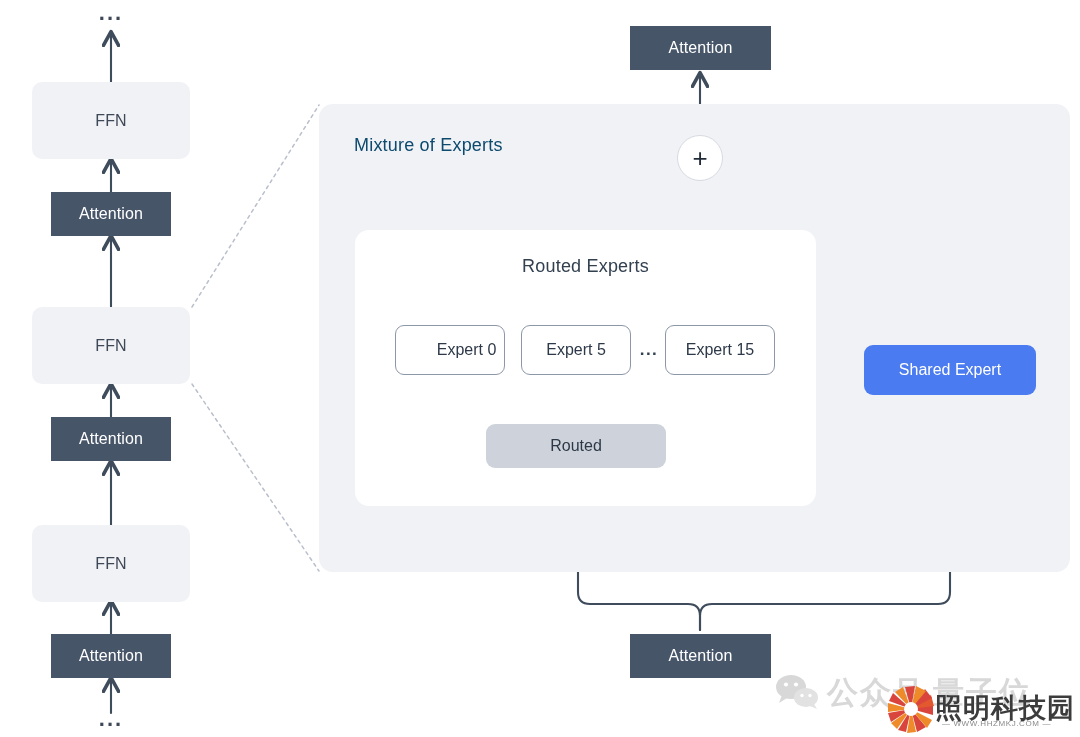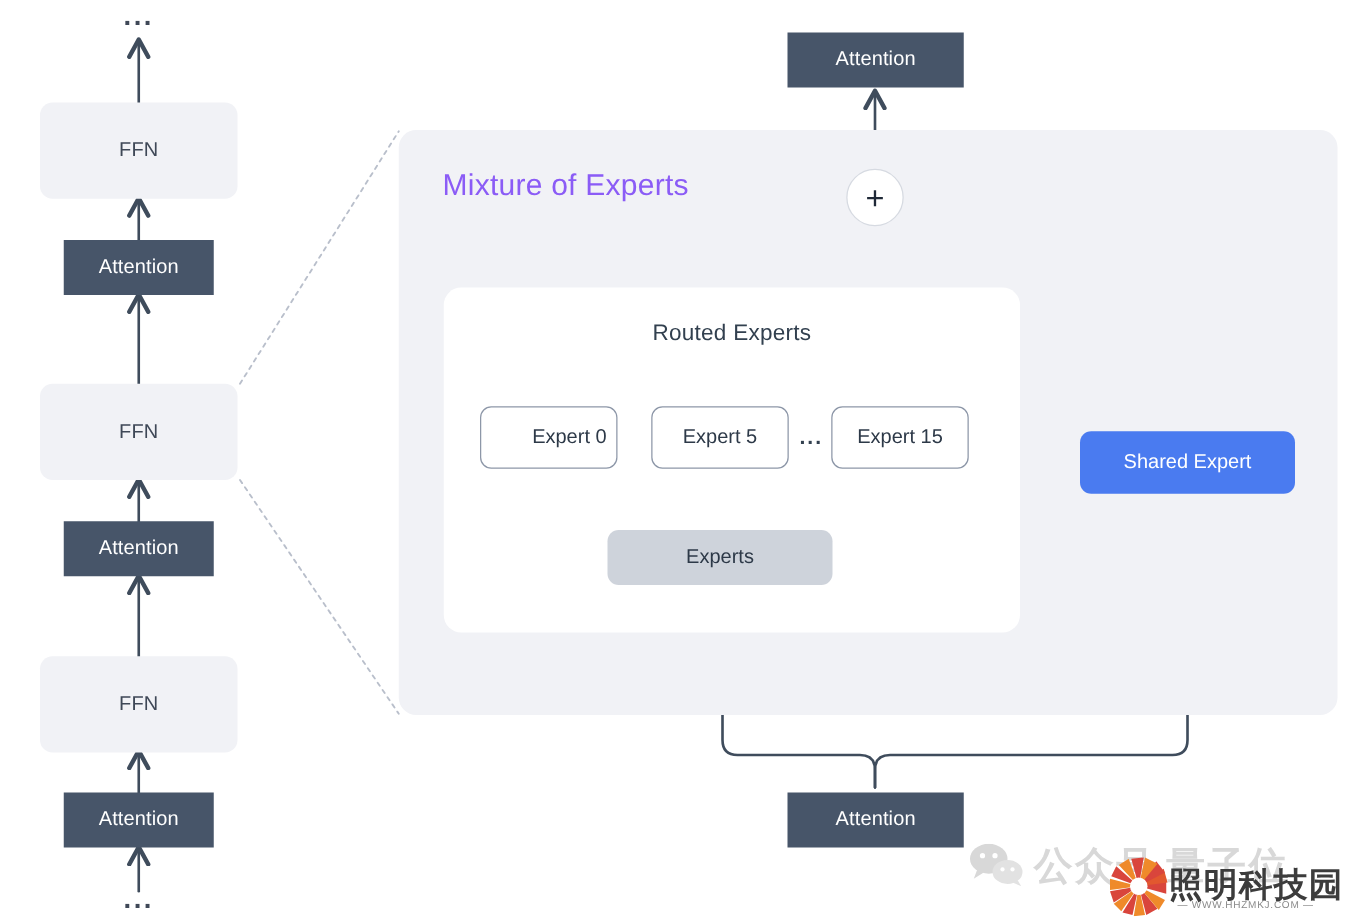--- a/index.html
+++ b/index.html
@@ -52,22 +52,22 @@
     line-height: 1;
   }
   
   .moe-panel {
     position: absolute;
     background: #f1f2f6;
     border-radius: 14px;
   }
   .moe-title {
     position: absolute;
-    color: #8b5cf6;
-    font-size: 24px;
+    color: #0c4a6e;
+    font-size: 18px;
     letter-spacing: .2px;
   }
   
   .routed-panel {
     position: absolute;
     background: #ffffff;
     border-radius: 14px;
   }
   .routed-title {
     position: absolute;
@@ -233,29 +233,29 @@
   <div class="node dots" style="left:90px; top:708px; width:42px; height:22px;">...</div>
 
   <div class="moe-panel" style="left:319px; top:104px; width:751px; height:468px;"></div>
 
   <div class="moe-title" style="left:354px; top:135px;">Mixture of Experts</div>
 
   <div class="routed-panel" style="left:355px; top:230px; width:461px; height:276px;"></div>
 
   <div class="routed-title" style="left:355px; top:256px; width:461px;">Routed Experts</div>
 
-  <div class="node expert" style="left:384px; top:325px; width:110px; height:50px;padding-left:33px;">Expert 0</div>
+  <div class="node expert" style="left:395px; top:325px; width:110px; height:50px;padding-left:33px;">Expert 0</div>
 
   <div class="node expert" style="left:521px; top:325px; width:110px; height:50px;">Expert 5</div>
 
   <div class="expert-ellipsis" style="left:636px; top:325px; width:26px; height:50px;">...</div>
 
   <div class="node expert" style="left:665px; top:325px; width:110px; height:50px;">Expert 15</div>
 
-  <div class="node router" style="left:486px; top:424px; width:180px; height:44px;">Experts</div>
+  <div class="node router" style="left:486px; top:424px; width:180px; height:44px;">Routed</div>
 
   <div class="node shared" style="left:864px; top:325px; width:172px; height:50px;margin-top:20px;">Shared Expert</div>
 
   <div class="plus" style="left:677px; top:135px;">+</div>
 
   <div class="node attn" style="left:630px; top:26px; width:141px; height:44px;">Attention</div>
 
   <div class="node attn" style="left:630px; top:634px; width:141px; height:44px;">Attention</div>
 
   <div id="watermark">

